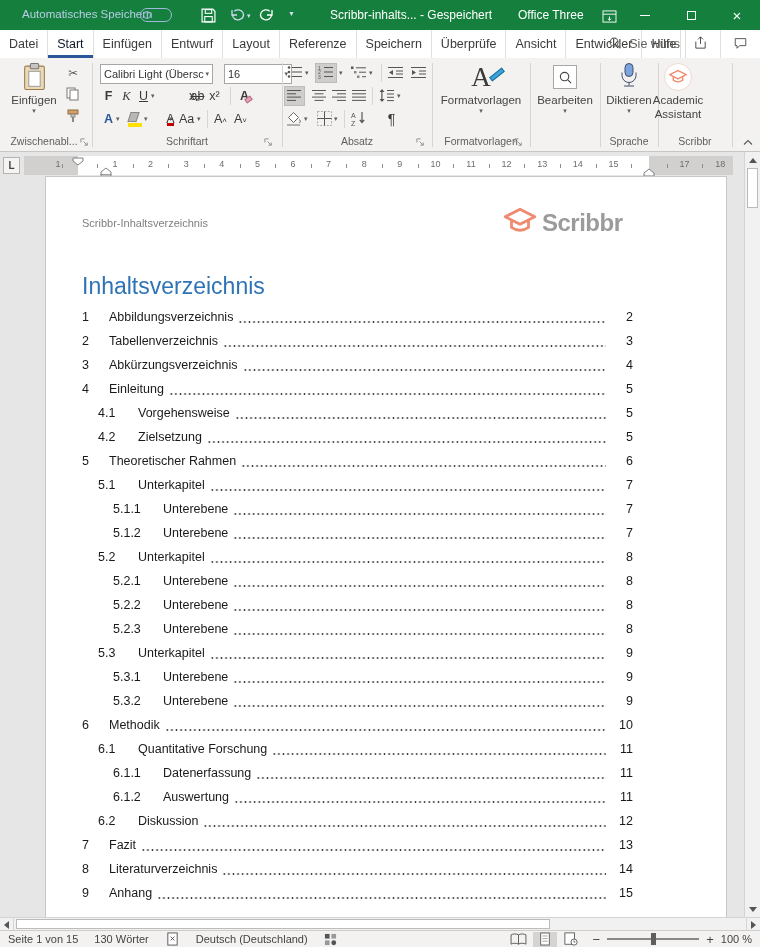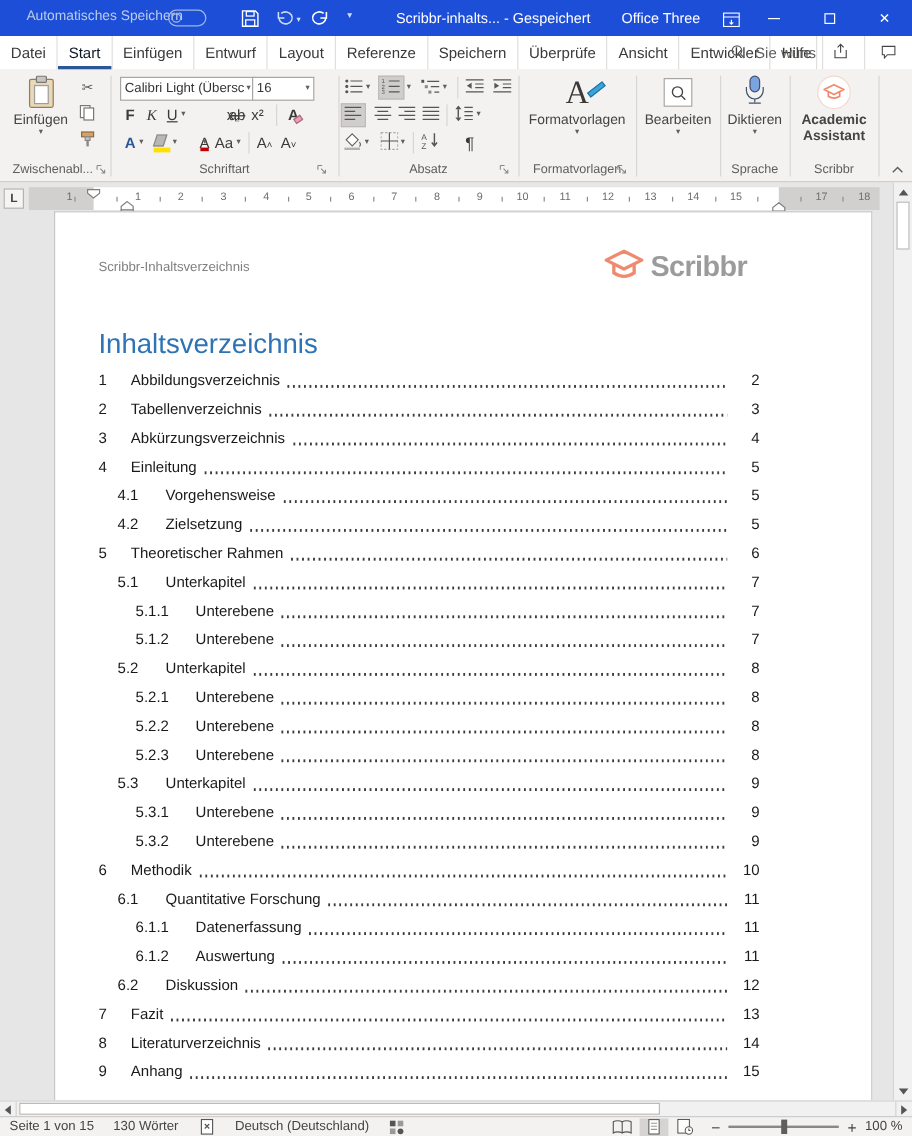--- a/index.html
+++ b/index.html
@@ -1,21 +1,21 @@
 <!DOCTYPE html>
 <html lang="de"><head>
 <meta charset="utf-8">
 <style>
   * { box-sizing: border-box; margin: 0; padding: 0; }
   html,body { width:760px; height:947px; }
   body { font-family:"Liberation Sans","DejaVu Sans",sans-serif; font-size:12px; color:#333; }
   .app { position:relative; width:760px; height:947px; overflow:hidden; background:#e6e6e6; }
 
   
-  .titlebar { position:absolute; top:0; left:0; width:760px; height:30px; background:#1d4ed8; color:#fff; }
+  .titlebar { position:absolute; top:0; left:0; width:760px; height:30px; background:#15803d; color:#fff; }
   .autosave { position:absolute; left:22px; top:8px; font-size:11.5px; color:#b9cce9; }
   .toggle { position:absolute; left:140px; top:8px; width:32px; height:14px; border:1px solid #9fb8dd; border-radius:8px; }
   .toggle i { position:absolute; left:2px; top:2px; width:8px; height:8px; border:1px solid #9fb8dd; border-radius:50%; }
   .qicon { position:absolute; top:7px; width:18px; height:16px; display:flex; align-items:center; justify-content:center; }
   .qcaret { position:absolute; top:12px; font-size:7px; color:#cfdcf2; }
   .doc-title { position:absolute; left:330px; top:8px; font-size:12px; color:#fff; white-space:nowrap; }
   .account { position:absolute; left:518px; top:8px; font-size:12px; color:#fff; white-space:nowrap; }
   .win-btn { position:absolute; top:0; width:46px; height:30px; display:flex; align-items:center; justify-content:center; color:#fff; font-size:13px; }
   .win-max i { display:block; width:9px; height:9px; border:1px solid #fff; }
   .win-min i { display:block; width:10px; height:0; border-bottom:1px solid #fff; }
@@ -240,21 +240,21 @@
           <path d="M1 1 h4 M1 1 v4" stroke="#8a8886" fill="none"></path>
           <path d="M4 4 l4 4 M8 5 v3 h-3" stroke="#8a8886" fill="none"></path>
         </svg></span>
     <div class="gsep" style="left:92px;"></div>
 
     
     <div class="combo" style="left:100px; top:6px; width:113px;">
       <span class="cval">Calibri Light (Übersc</span>
       <span class="caret">▾</span>
     </div>
-    <div class="combo" style="left:210px; top:6px; width:52px;">
+    <div class="combo" style="left:224px; top:6px; width:68px;">
       <span class="cval">16</span>
       <span class="caret">▾</span>
     </div>
     <span class="fbtn" style="left:101px; top:29px; font-weight:bold;">F</span>
     <span class="fbtn" style="left:119px; top:29px; font-style:italic; font-family:'Liberation Serif',serif;">K</span>
     <span class="fbtn" style="left:136px; top:29px; text-decoration:underline;">U</span>
     <span class="caret" style="position:absolute; left:151px; top:34px;">▾</span>
     <span class="fbtn" style="left:163px; top:29px; text-decoration:line-through;margin-left:27px;">ab</span>
     <span class="fbtn" style="left:187px; top:29px;">x₂</span>
     <span class="fbtn" style="left:207px; top:29px;">x²</span>
@@ -453,21 +453,21 @@
               <line x1="5" y1="23.5" x2="15" y2="23.5" stroke="#41506b"></line>
             </svg></span>
         </span>
       <span>Diktieren</span>
       <span class="caret">▾</span>
     </div>
     <span class="glabel" style="left:600px; width:58px;">Sprache</span>
     <div class="gsep" style="left:658px;"></div>
 
     
-    <div class="bigbtn" style="left:658px; width:74px;font-weight:bold;">
+    <div class="bigbtn" style="left:641px; width:74px;">
       <span class="bicon">
           <span class="assist-circle">
             <svg width="20" height="18" viewBox="0 0 34 30">
               <path d="M17 4 L31 11 L17 18 L3 11 Z" fill="none" stroke="#f08a6e" stroke-width="2.4" stroke-linejoin="round"></path>
               <path d="M9 14.5 v6 q8 5.5 16 0 v-6" fill="none" stroke="#f08a6e" stroke-width="2.4" stroke-linecap="round"></path>
             </svg>
           </span>
         </span>
       <span>Academic</span>
       <span>Assistant</span>

